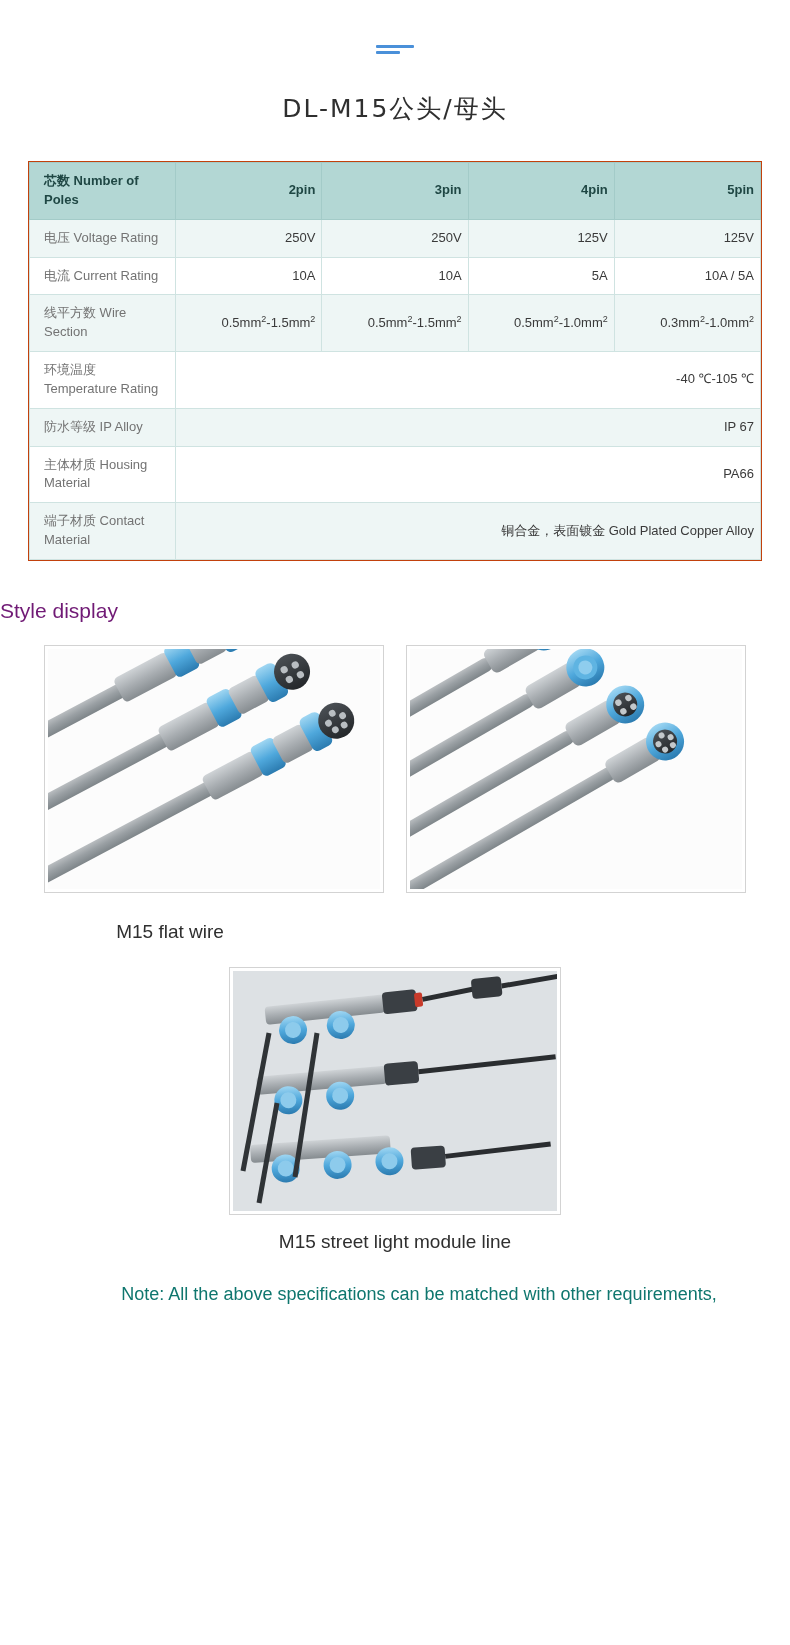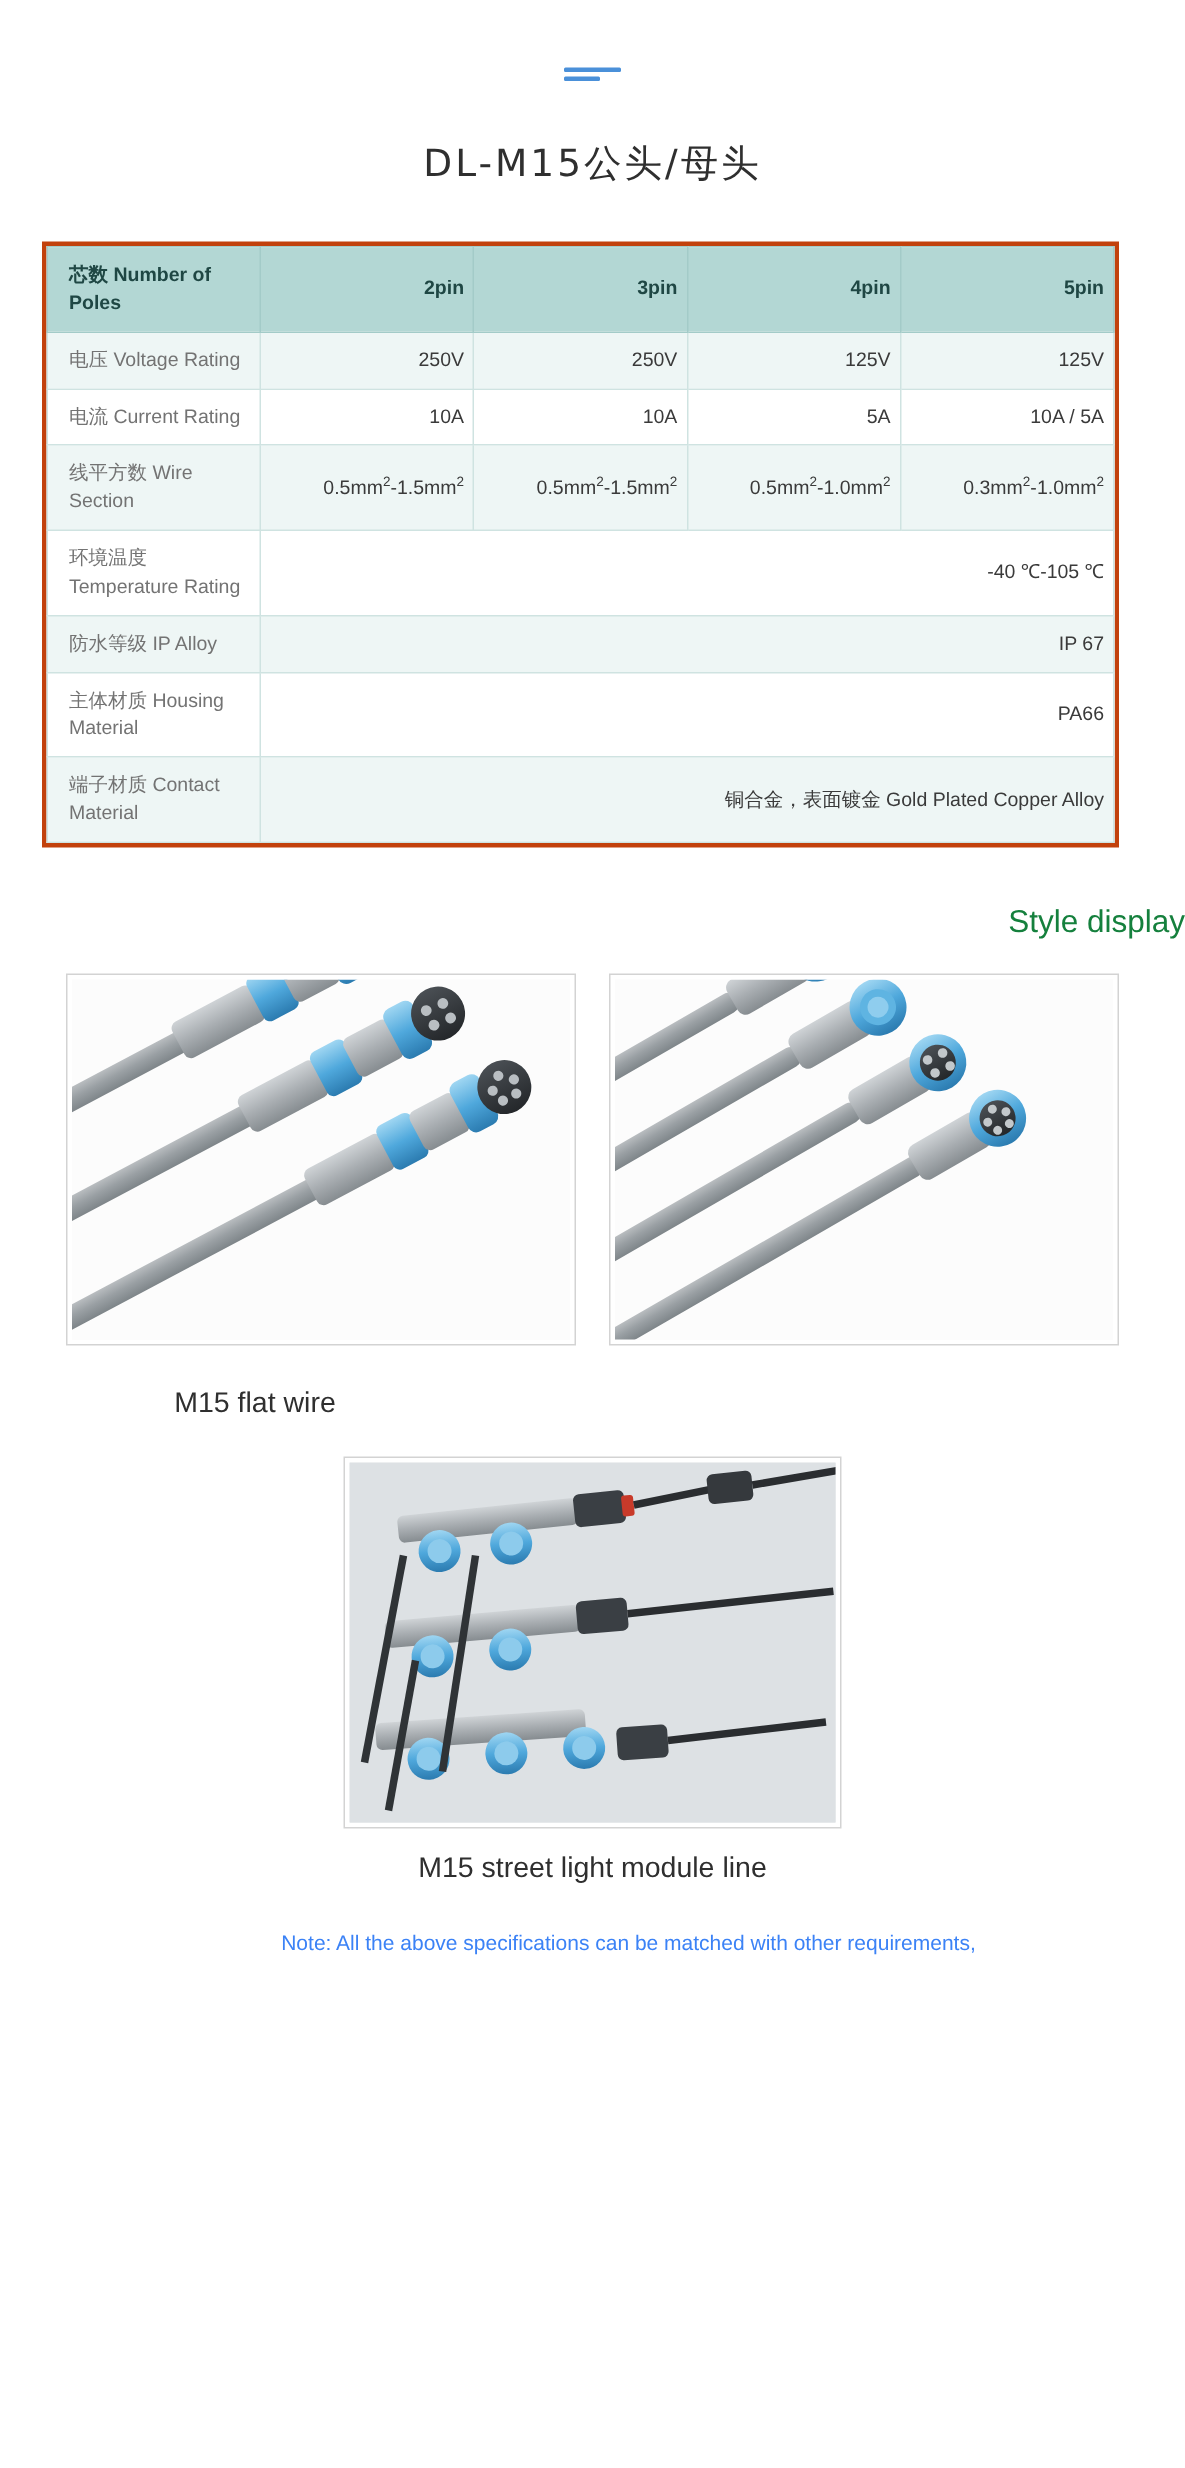--- a/index.html
+++ b/index.html
@@ -56,22 +56,22 @@
     text-align: center;
     font-size: 25px;
     letter-spacing: 2px;
     color: #2f2f2f;
     margin-top: 26px;
     font-family: "DejaVu Sans", "Liberation Sans", sans-serif;
   }
 
   
   .table-wrap {
-    margin: 36px 44px 0 28px;
-    border: 3px solid #c2410c;
+    margin: 36px 28px 0 28px;
+    border: 1px solid #c2410c;
   }
   table.spec {
     width: 100%;
     border-collapse: collapse;
     font-size: 13px;
     table-layout: fixed;
   }
   table.spec td, table.spec th {
     border: 1px solid #cfe3e1;
     padding: 9px 6px;
@@ -102,23 +102,23 @@
     background: #eef6f5;
   }
   table.spec tbody tr:nth-child(even) td {
     background: #ffffff;
   }
   sup { font-size: 9px; }
   .cell-two-line { line-height: 1.5; }
 
   
   .style-display {
-    text-align: right;
+    text-align: left;
     font-size: 21px;
-    color: #15803d;
+    color: #701a75;
     margin-top: 38px;
   }
   .photo-row {
     display: flex;
     justify-content: center;
     gap: 22px;
     margin-top: 22px;
   }
   .photo-box {
     border: 1px solid #d3d3d3;
@@ -156,22 +156,22 @@
     color: #2f2f2f;
   }
   .photo-row.single { margin-top: 24px; }
 
   
   .conn-svg { display:block; }
 
   
   .note {
     text-align: center;
-    color: #3b82f6;
-    font-size: 14px;
+    color: #0f766e;
+    font-size: 18px;
     line-height: 1.75;
     margin-top: 26px;
     padding-bottom: 34px;
     margin-left: 48px;
   }
 </style>
 </head>
 <body>
 
 <div class="page">

